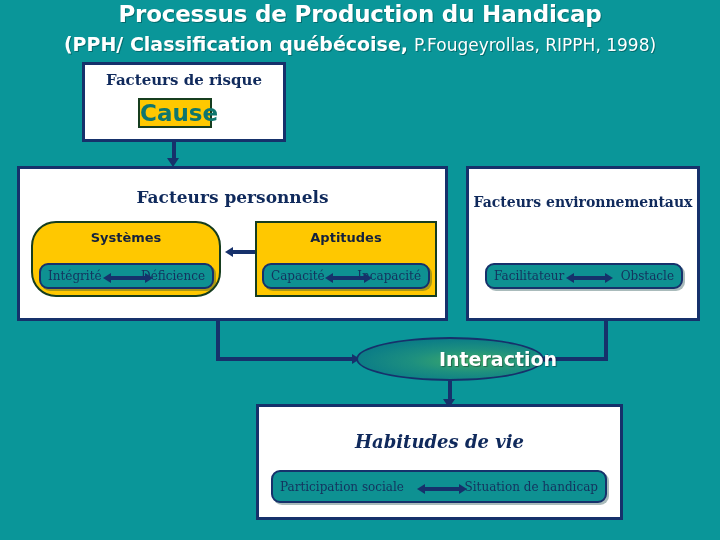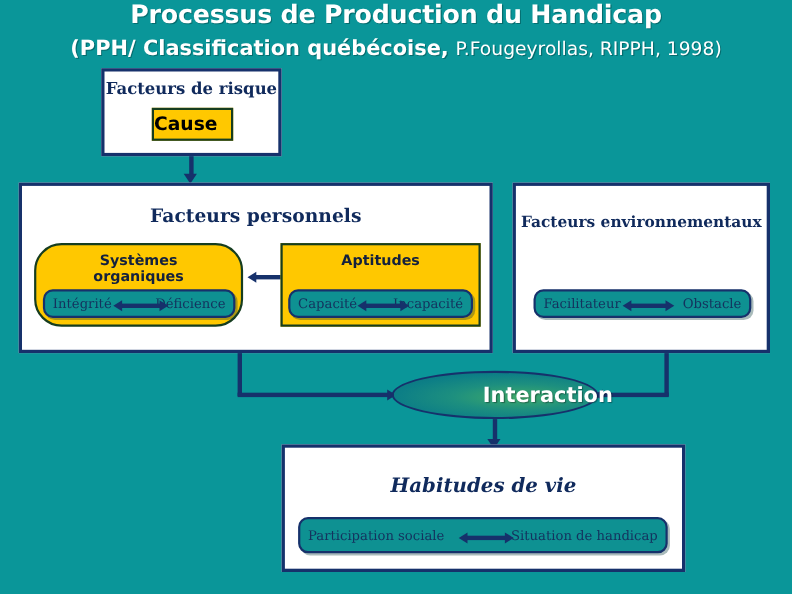--- a/index.html
+++ b/index.html
@@ -63,23 +63,23 @@
   .pill-txt.l{left:7px;}
   .pill-txt.r{right:7px;}
 
   
   .cause{
     position:absolute;background:#ffc800;border:2px solid #163d1f;
     box-sizing:border-box;
   }
   .cause span{
     position:absolute;left:0;top:50%;transform:translateY(-50%);
-    width:100%;text-align:left;
-    font-family:"DejaVu Sans", sans-serif;
-    font-weight:bold;font-size:17px;color:#000000;
+    width:100%;text-align:right;
+    font-family:"DejaVu Sans", sans-serif;
+    font-weight:bold;font-size:23px;color:#0f766e;
   }
 
   
   .ln{position:absolute;background:#16316b;}
   .arrow-d{
     position:absolute;width:0;height:0;
     border-left:6px solid transparent;border-right:6px solid transparent;
     border-top:9px solid #16316b;
   }
   .arrow-l{
@@ -125,37 +125,36 @@
 <body>
 
 <div class="stage">
 
   <div class="title1">Processus de Production du Handicap</div>
   <div class="title2">
     <span class="strong">(PPH/ Classification québécoise,</span>
     <span class="light">P.Fougeyrollas, RIPPH, 1998)</span>
   </div>
 
-  <div class="panel" style="left:92px;top:62px;width:164px;height:80px;text-decoration:underline;">
+  <div class="panel" style="left:82px;top:62px;width:204px;height:80px;text-decoration:underline;">
     <div class="panel-title" style="top:6px;font-size:15px;">Facteurs de risque</div>
   </div>
   <div class="cause" style="left:138px;top:98px;width:74px;height:30px;">
     <span>Cause</span>
   </div>
 
   <div class="ln" style="left:172px;top:142px;width:4px;height:20px;"></div>
   <div class="arrow-d" style="left:167px;top:158px;"></div>
 
   <div class="panel" style="left:17px;top:166px;width:431px;height:155px;">
     <div class="panel-title" style="top:18px;font-size:17px;">Facteurs personnels</div>
   </div>
 
   <div class="ybox" style="left:31px;top:221px;width:190px;height:76px;border-radius:25px;">
     <div class="ybox-label" style="top:8px;">Systèmes</div>
-    <div class="ybox-label" style="top:22px;">organiques</div>
   </div>
   <div class="pill" style="left:39px;top:263px;width:175px;height:26px;">
     <span class="pill-txt l" style="font-size:12px;">Intégrité</span>
     <span class="pill-txt r" style="font-size:12px;">Déficience</span>
     <div class="dbl" style="left:69px;top:11px;width:36px;"></div>
   </div>
 
   <div class="dbl" style="left:232px;top:250px;width:30px;"></div>
 
   <div class="ybox" style="left:255px;top:221px;width:182px;height:76px;">

